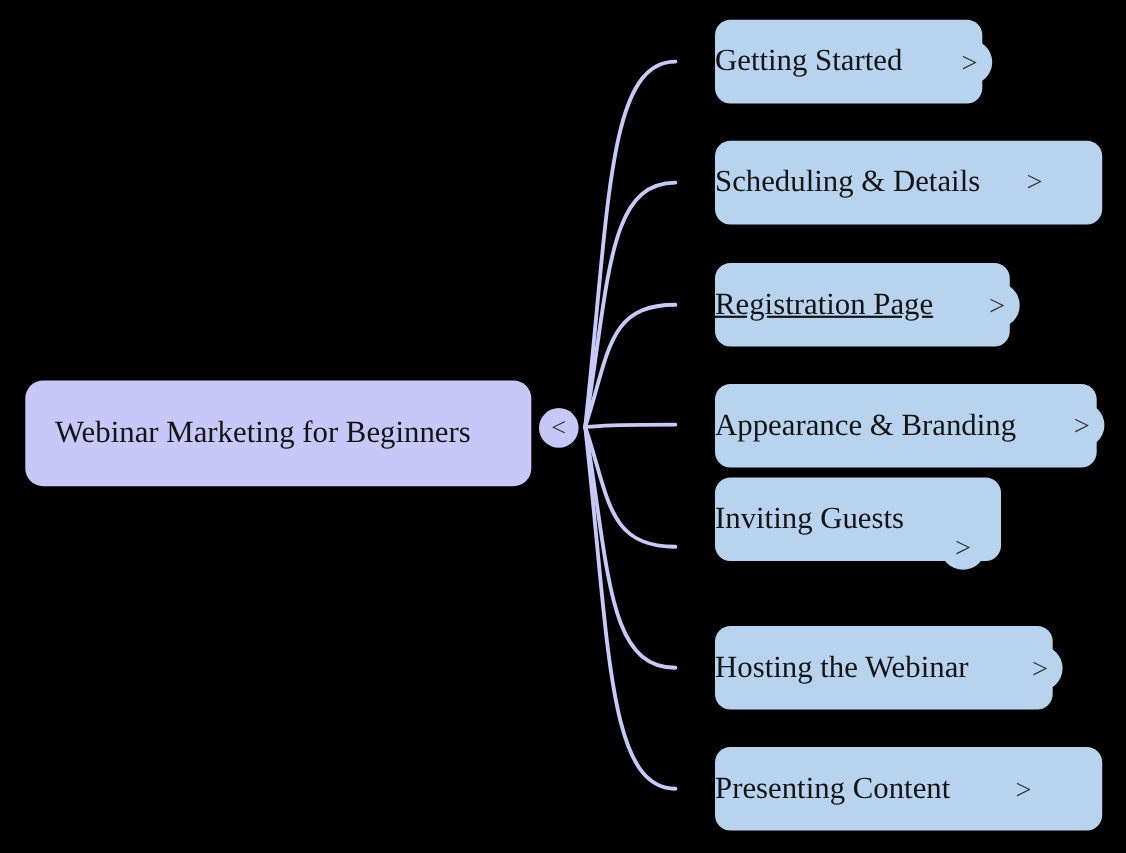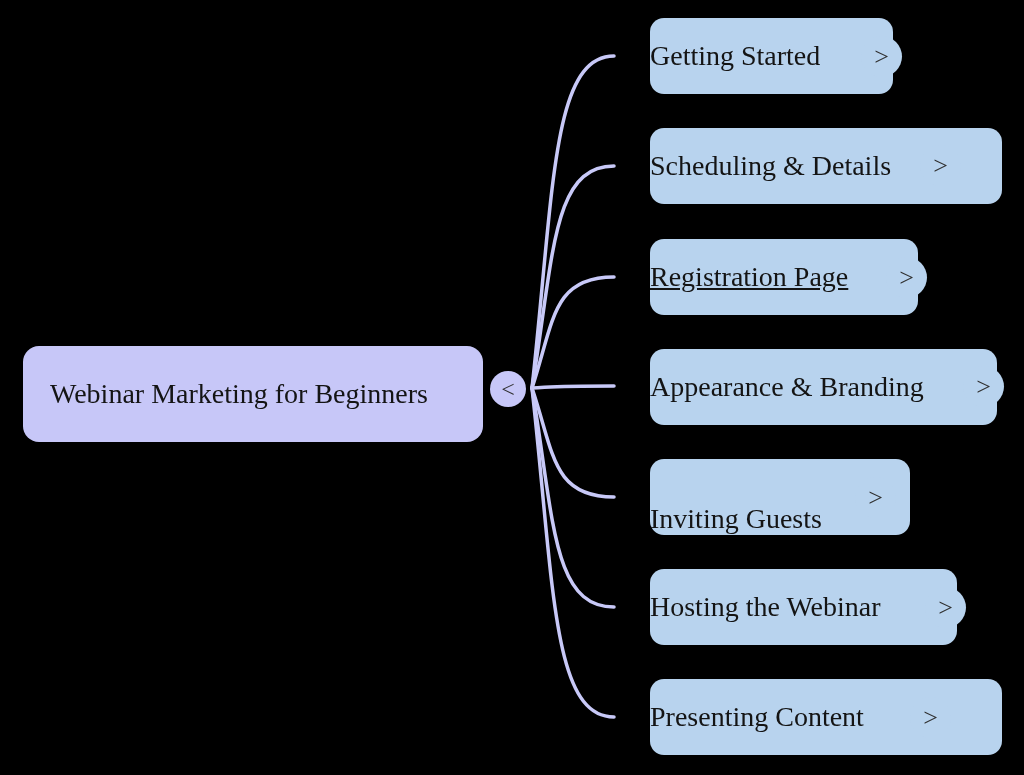--- a/index.html
+++ b/index.html
@@ -126,21 +126,21 @@
     <span>&gt;</span>
   </div>
 
   <div class="node child" style="top:349px; width:347px;">
     <span>Appearance &amp; Branding</span>
   </div>
   <div class="btn child-btn" style="left:963px; top:366px;">
     <span>&gt;</span>
   </div>
 
-  <div class="node child" style="top:459px; width:260px;align-items:flex-end;">
+  <div class="node child" style="top:434px; width:260px;">
     <span>Inviting Guests</span>
   </div>
   <div class="btn child-btn" style="left:855px; top:477px;">
     <span>&gt;</span>
   </div>
 
   <div class="node child" style="top:569px; width:307px;">
     <span>Hosting the Webinar</span>
   </div>
   <div class="btn child-btn" style="left:925px; top:587px;">

